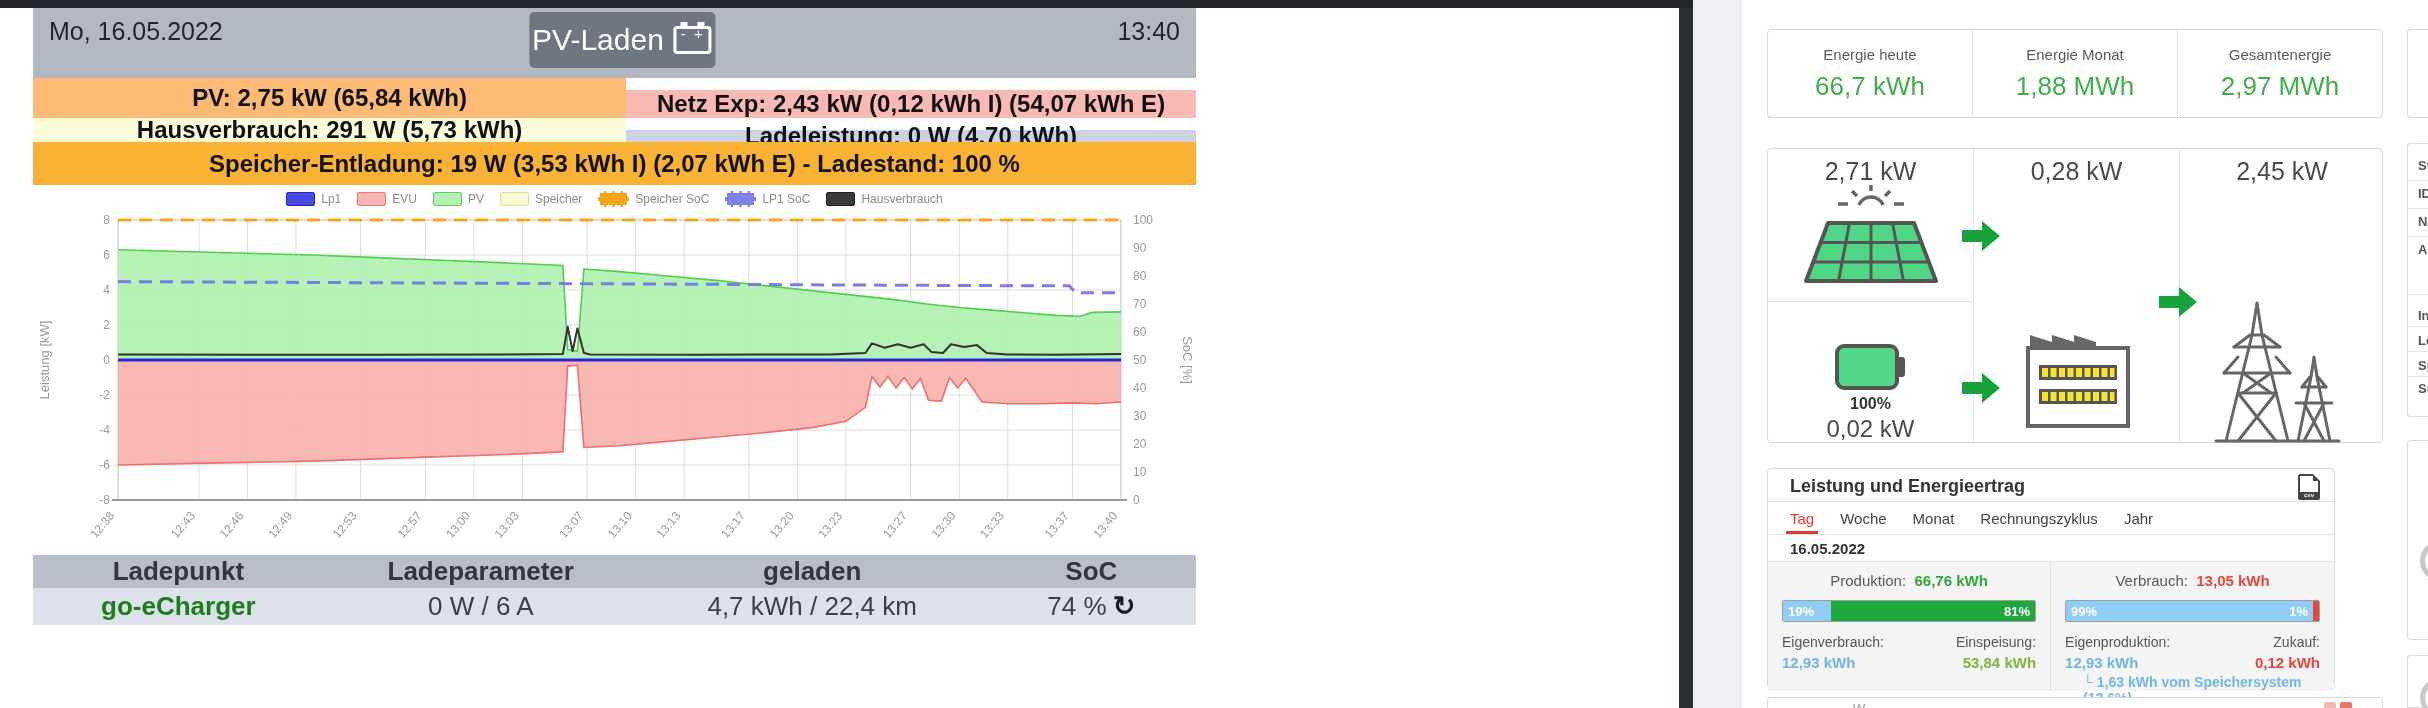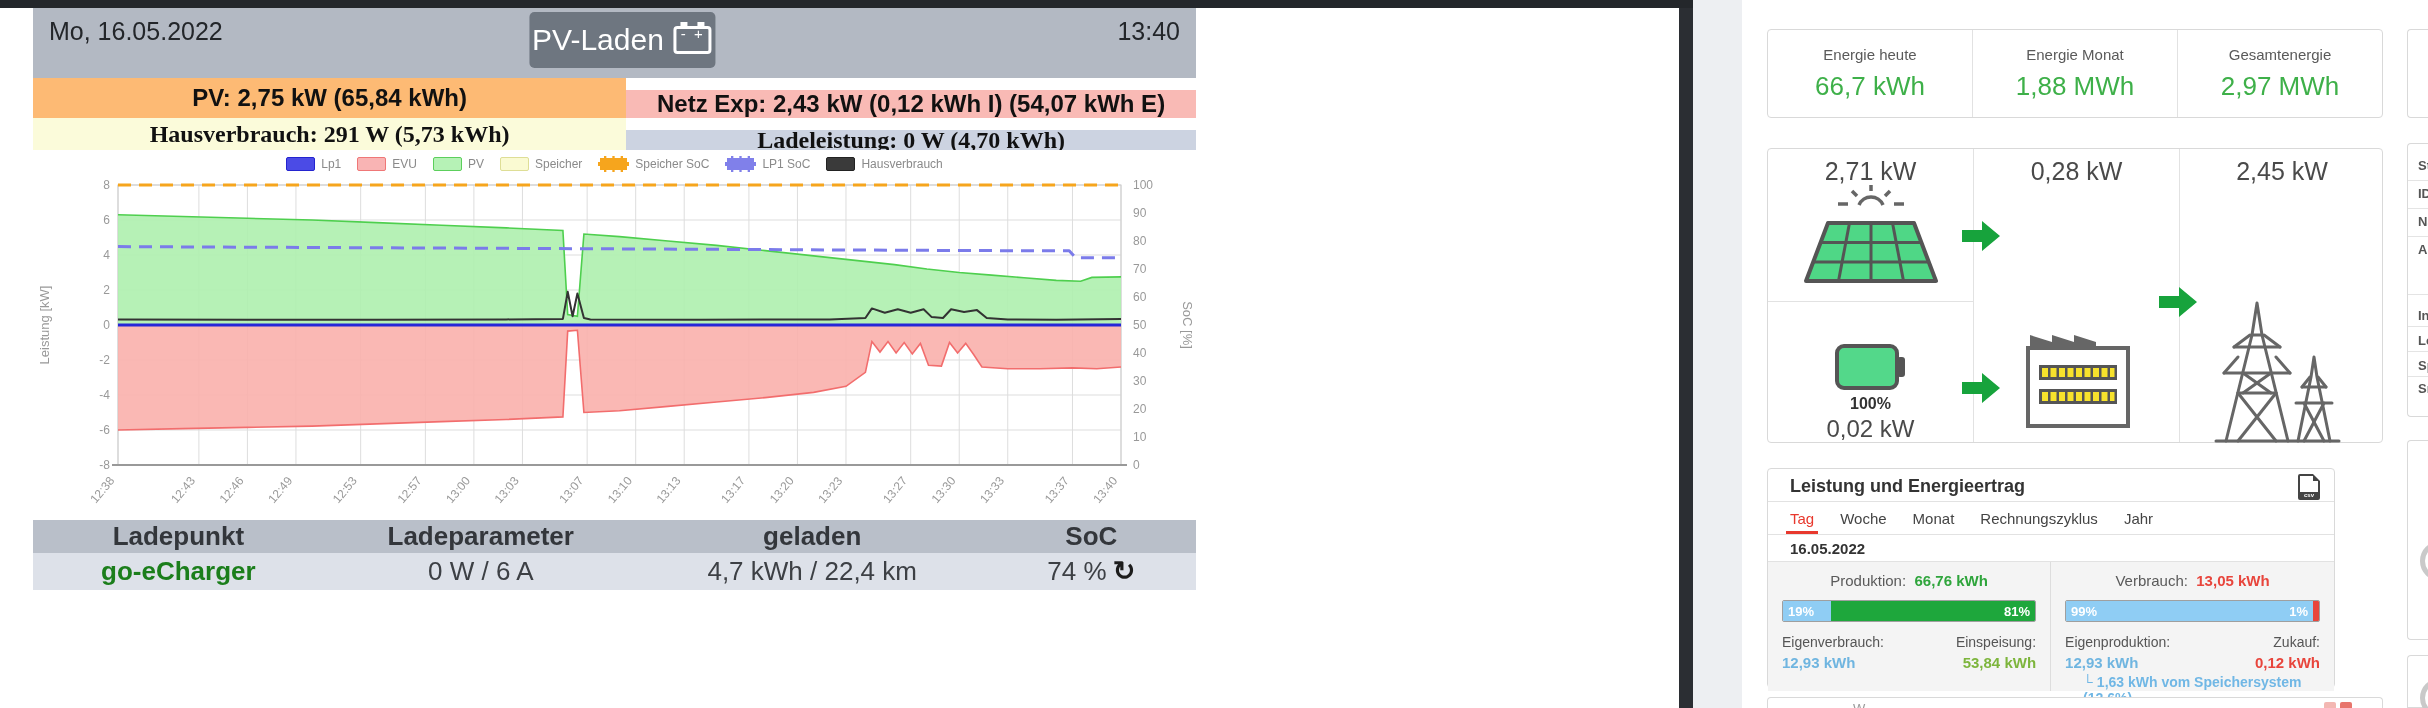--- a/index.html
+++ b/index.html
@@ -19,21 +19,21 @@
   .mode-btn{position:absolute;left:50%;transform:translateX(-46%);top:4px;height:56px;width:186px;
     background:#6e7680;border-radius:5px;color:#fff;font-size:30px;display:flex;align-items:center;justify-content:center;gap:10px;cursor:pointer;}
   .batt{position:relative;display:inline-block;width:32px;height:22px;border:3px solid #fff;border-radius:4px;background:transparent;}
   .batt::before{content:"";position:absolute;left:4px;top:-7px;width:7px;height:4px;background:#fff;}
   .batt::after{content:"";position:absolute;right:4px;top:-7px;width:7px;height:4px;background:#fff;}
   .batt span{position:absolute;left:0;top:-4px;width:100%;text-align:center;font-size:15px;letter-spacing:2px;color:#fff;}
 
   .bars{position:relative;}
   .bar-row{display:flex;width:100%;}
   .bar-cell{display:flex;align-items:center;justify-content:center;font-size:24px;font-weight:bold;color:#111;}
-  .r1{height:40px;} .r2{height:32px;font-family:Liberation Serif, serif;} .r3{height:43px;}
+  .r1{height:40px;} .r2{height:24px;} .r3{height:43px;}
   .bg-pv{background:#fdba74;} .bg-grid{background:#f9bab5;} .bg-house{background:#fbfbda;}
   .bg-charge{background:#ccd3e1;} .bg-batt{background:#f9b233;}
   .half-l{width:51%;} .half-r{width:49%;margin-top:12px;}
 
   .chart-block{position:relative;margin-top:0;height:360px;background:#fff;}
   .legend{position:absolute;left:0;top:6px;width:100%;display:flex;justify-content:center;gap:16px;align-items:center;}
   .leg-item{display:flex;align-items:center;gap:6px;font-size:12px;color:#8a8a8a;}
   .leg-box{width:27px;height:12px;border-radius:2px;}
   .sw-lp1{background:#4b4be6;border:1px solid #2424cf;}
   .sw-evu{background:#f9b4b4;border:1px solid #ef7777;}
@@ -145,20 +145,23 @@
       </div>
 
       <div class="bars">
         <div class="bar-row r1">
           <div class="bar-cell half-l bg-pv">PV: 2,75 kW (65,84 kWh)</div>
           <div class="bar-cell half-r bg-grid">Netz Exp: 2,43 kW (0,12 kWh I) (54,07 kWh E)</div>
         </div>
         <div class="bar-row r2">
           <div class="bar-cell half-l bg-house">Hausverbrauch: 291 W (5,73 kWh)</div>
           <div class="bar-cell half-r bg-charge">Ladeleistung: 0 W (4,70 kWh)</div>
+        </div>
+        <div class="bar-row r3">
+          <div class="bar-cell bg-batt" style="width:100%">Speicher-Entladung: 19 W (3,53 kWh I) (2,07 kWh E) - Ladestand: 100 %</div>
         </div>
       </div>
 
       <div class="chart-block">
         <div class="legend" id="legend">
             <span class="leg-item">
               <span class="leg-box sw-lp1"></span>
               <span>Lp1</span>
             </span>
             <span class="leg-item">

